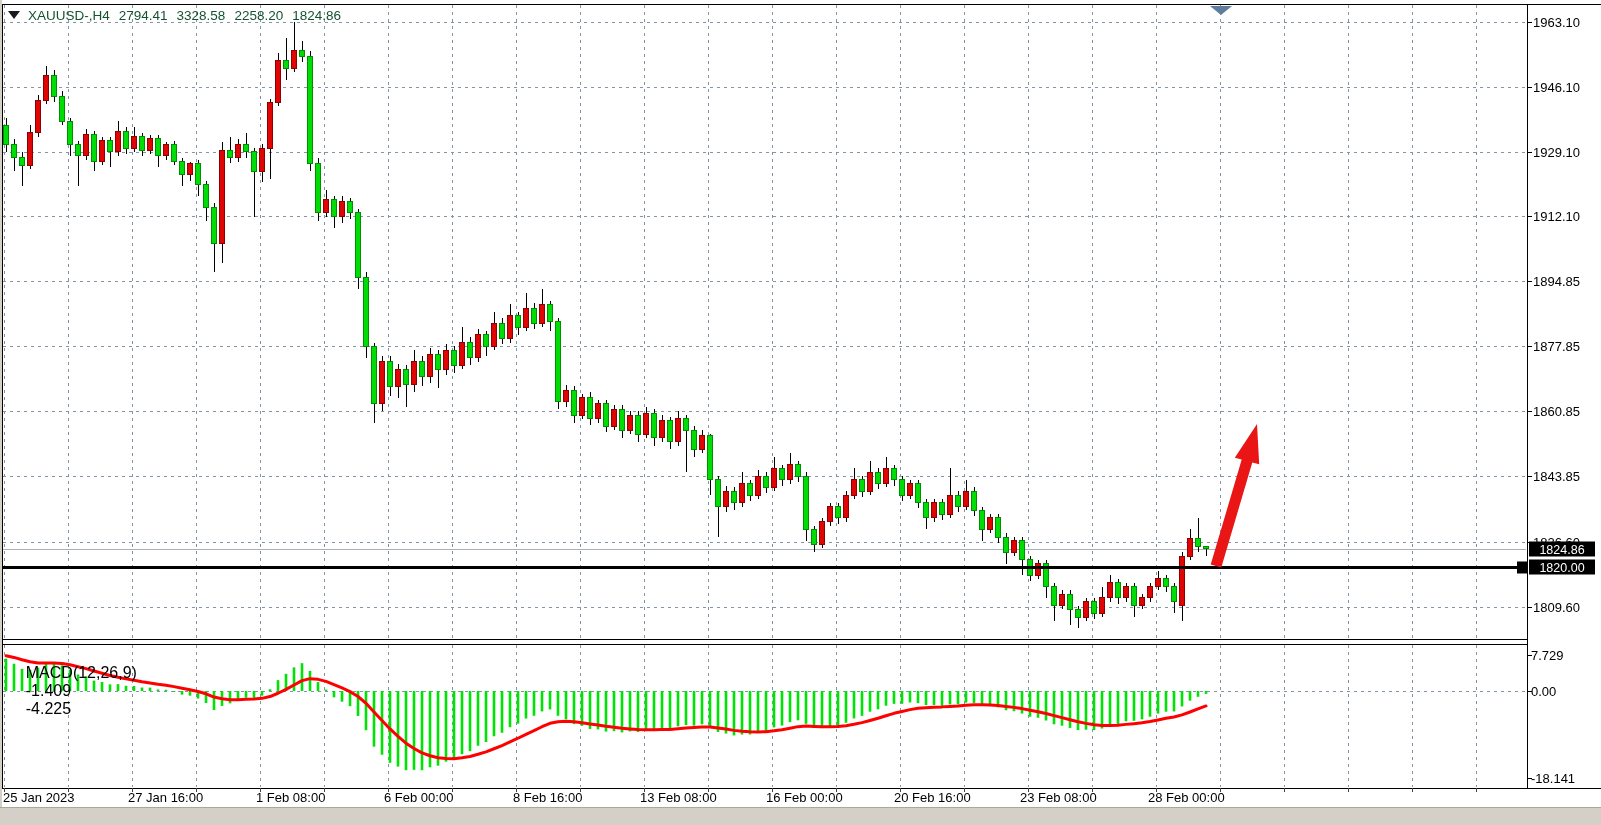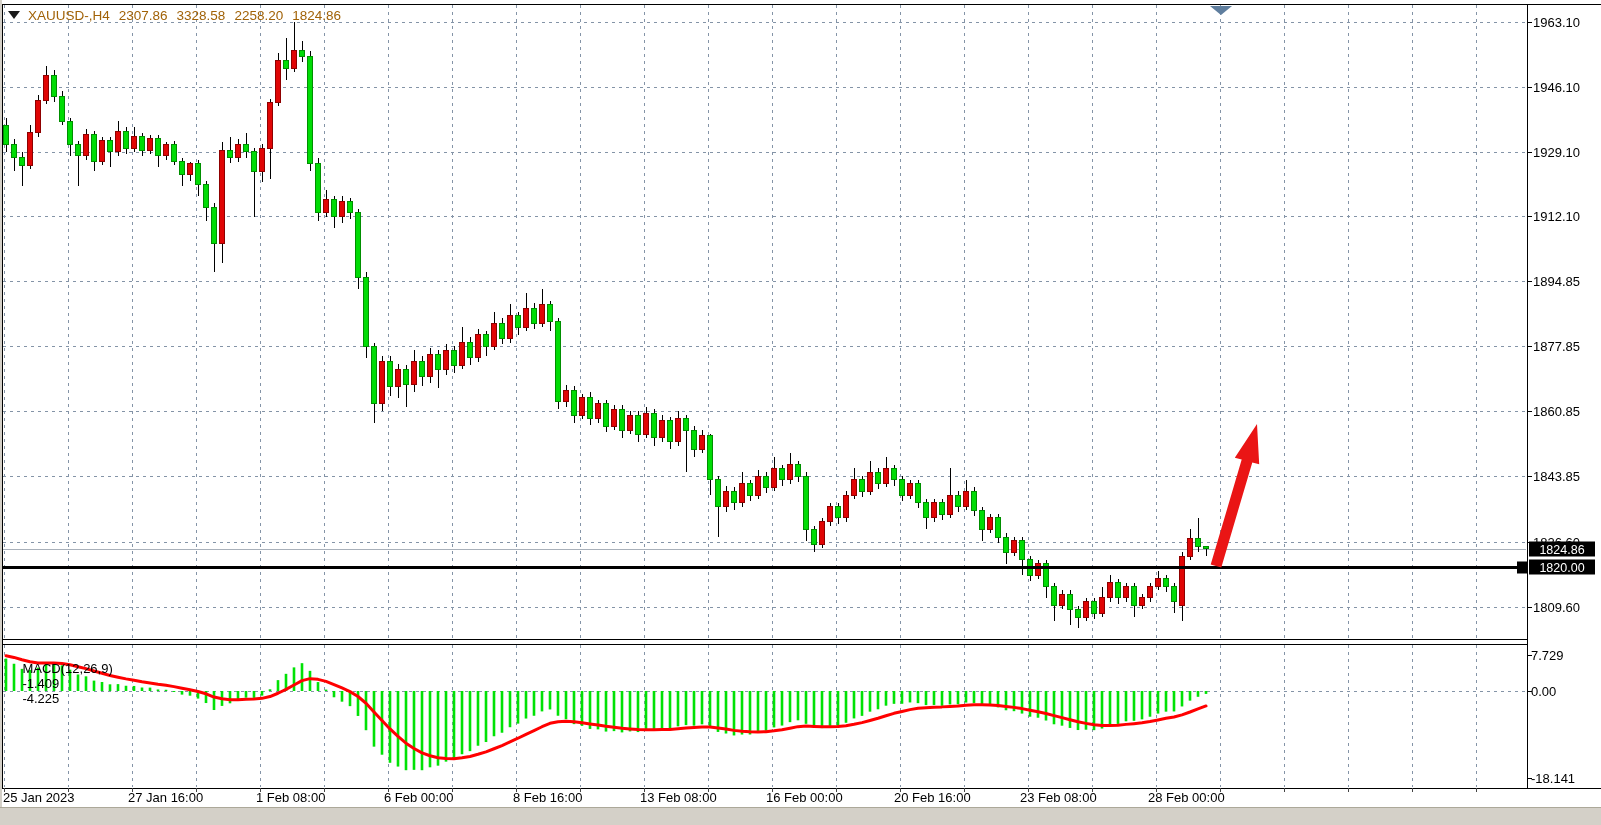--- a/index.html
+++ b/index.html
@@ -1,25 +1,25 @@
 <!DOCTYPE html>
 <html><head>
 <meta charset="utf-8">
 <style>
   html,body{margin:0;padding:0;background:#ffffff;}
   body{width:1601px;height:825px;position:relative;overflow:hidden;
        font-family:"Liberation Sans",sans-serif;}
   #stage{position:absolute;left:0;top:0;width:1601px;height:825px;}
   svg text{font-family:"Liberation Sans",sans-serif;}
   .title-bar{position:absolute;left:8px;top:6px;height:18px;display:flex;align-items:center;
-             font-size:13.5px;color:#a16207;z-index:5;white-space:pre;}
+             font-size:13.5px;color:#14532d;z-index:5;white-space:pre;}
   .tri-down{width:0;height:0;border-left:6px solid transparent;border-right:6px solid transparent;
             border-top:8px solid #1a1a1a;margin-right:8px;}
   .title-bar span{margin-right:9px;}
-  .macd-label{position:absolute;left:8px;top:646px;font-size:13px;color:#000;z-index:5;white-space:pre;}
+  .macd-label{position:absolute;left:8px;top:646px;font-size:16px;color:#000;z-index:5;white-space:pre;}
   .macd-label span{margin-right:8px;}
   .shift-marker{position:absolute;left:1210px;top:6px;width:0;height:0;z-index:4;
             border-left:11px solid transparent;border-right:11px solid transparent;
             border-top:9px solid #5f7e9e;}
   .bottom-strip{position:absolute;left:0;top:807px;width:1601px;height:18px;
             background:#d4d0c8;border-top:1px solid #aca899;}
   .left-edge{position:absolute;left:0;top:0;width:2px;height:807px;background:#d4d0c8;}
 </style>
 </head>
 <body>
@@ -634,21 +634,21 @@
         <text x="766" y="802" font-size="13" fill="#000000" text-anchor="start">16 Feb 00:00</text>
         <text x="894" y="802" font-size="13" fill="#000000" text-anchor="start">20 Feb 16:00</text>
         <text x="1020" y="802" font-size="13" fill="#000000" text-anchor="start">23 Feb 08:00</text>
         <text x="1148" y="802" font-size="13" fill="#000000" text-anchor="start">28 Feb 00:00</text>
       </g>
     </svg>
 
   <div class="title-bar">
     <div class="tri-down"></div>
     <span>XAUUSD-,H4</span>
-    <span>2307.86</span>
+    <span>2794.41</span>
     <span>3328.58</span>
     <span>2258.20</span>
     <span>1824.86</span>
   </div>
 
   <div class="macd-label">
     <span>MACD(12,26,9)</span>
     <span>-1.409</span>
     <span>-4.225</span>
   </div>

